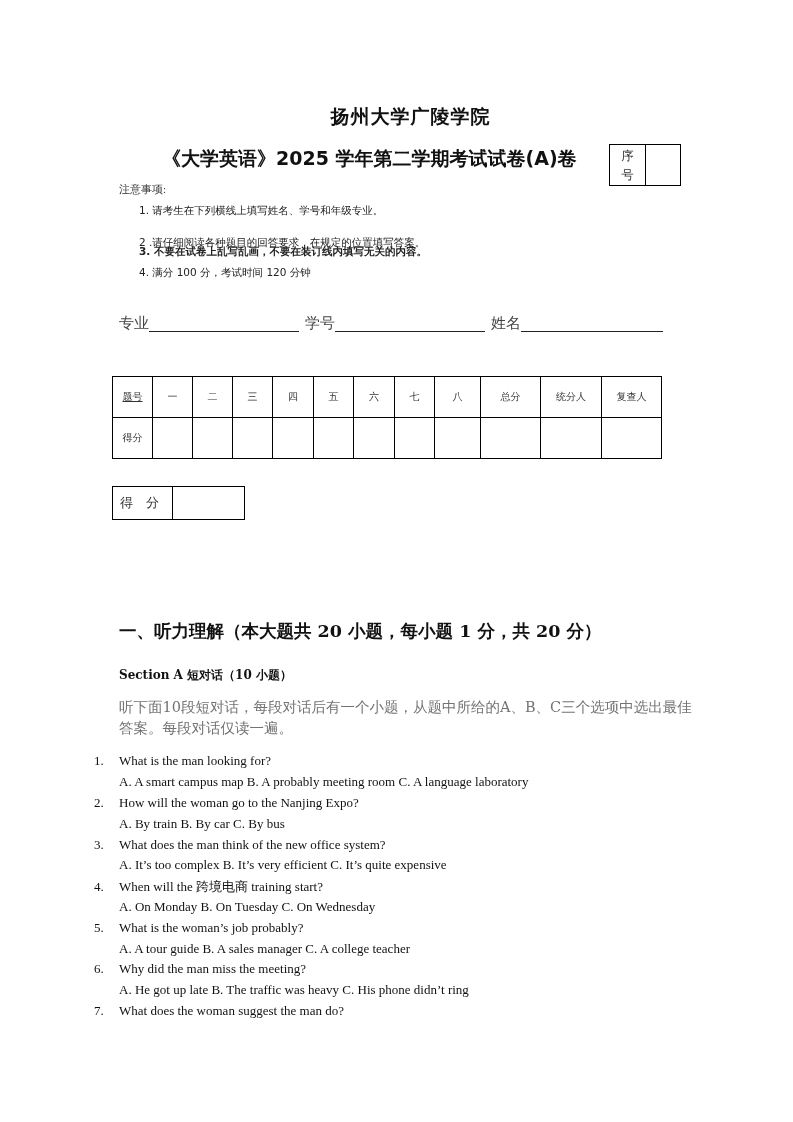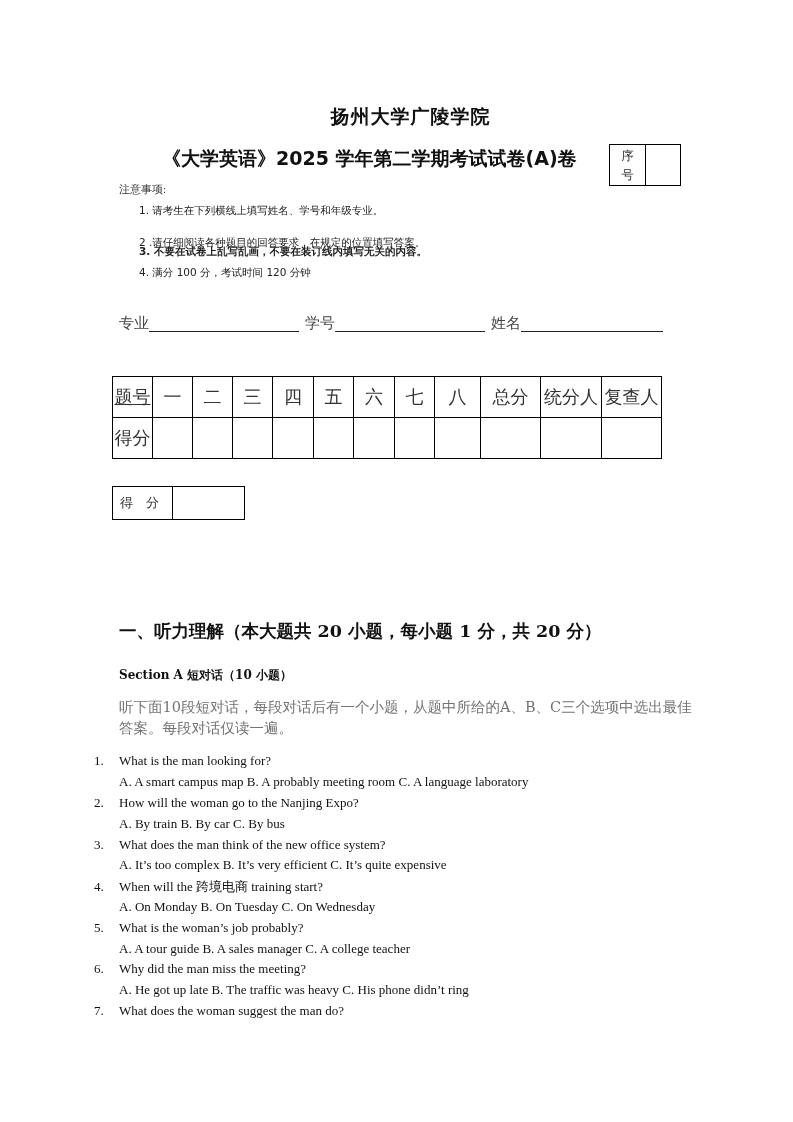--- a/index.html
+++ b/index.html
@@ -11,21 +11,21 @@
   .exam-title { left:150px; top:146px; font-family:"DejaVu Sans", sans-serif; font-weight:bold; font-size:19px; white-space:nowrap; letter-spacing:0px;margin-left:12px; }
   .serial-box { left:609px; top:144px; width:72px; height:42px; border:1.3px solid #000; box-sizing:border-box; display:flex; }
   .serial-label { width:35px; border-right:1.3px solid #000; font-family:"DejaVu Sans", sans-serif; font-size:12.5px; color:#333;
                   display:flex; flex-direction:column; align-items:center; justify-content:center; line-height:19px; }
   .serial-value { flex:1; }
   .notes-title { left:119px; top:182px; font-family:Liberation Serif, serif; font-size:11px; color:#333; }
   .note { left:139px; font-family:"DejaVu Sans", sans-serif; font-size:10.5px; color:#222; white-space:nowrap; }
   .fill-row { left:119px; top:314px; font-family:"DejaVu Sans", sans-serif; font-size:15px; color:#444; white-space:nowrap; display:flex; align-items:center; }
   .fill-line { display:inline-block; border-bottom:1px solid #222; height:16px; margin-right:6px; }
   table.score { position:absolute; left:112px; top:376px; border-collapse:collapse; }
-  table.score td { border:1.3px solid #000; text-align:center; padding:0; font-family:"DejaVu Sans", sans-serif; font-size:18px; color:#333; }
+  table.score td { border:1.3px solid #000; text-align:center; padding:0; font-family:"DejaVu Sans", sans-serif; font-size:10px; color:#333; }
   table.score tr { height:41px; }
   .u { text-decoration:underline; }
   table.small { position:absolute; left:112px; top:486px; border-collapse:collapse; }
   table.small td { border:1.3px solid #000; height:32px; font-family:"DejaVu Sans", sans-serif; font-size:13px; color:#333; padding:0 0 0 7px; }
   .section-head { left:119px; top:619px; font-family:"DejaVu Serif", serif; font-weight:bold; font-size:17.5px; white-space:nowrap; }
   .section-a { left:119px; top:667px; font-family:"DejaVu Serif", serif; font-weight:bold; font-size:12px; white-space:nowrap; }
   .instr { left:119px; top:697px; width:580px; font-family:"DejaVu Serif", serif; font-size:14.5px; line-height:21px; color:#737373; }
   .q { left:94px; font-family:"Liberation Serif", serif; font-size:13px; color:#111; white-space:nowrap; }
   .q .num { display:inline-block; width:25px; }
   .opt { left:119px; font-family:"Liberation Serif", serif; font-size:13px; color:#111; white-space:nowrap; }

